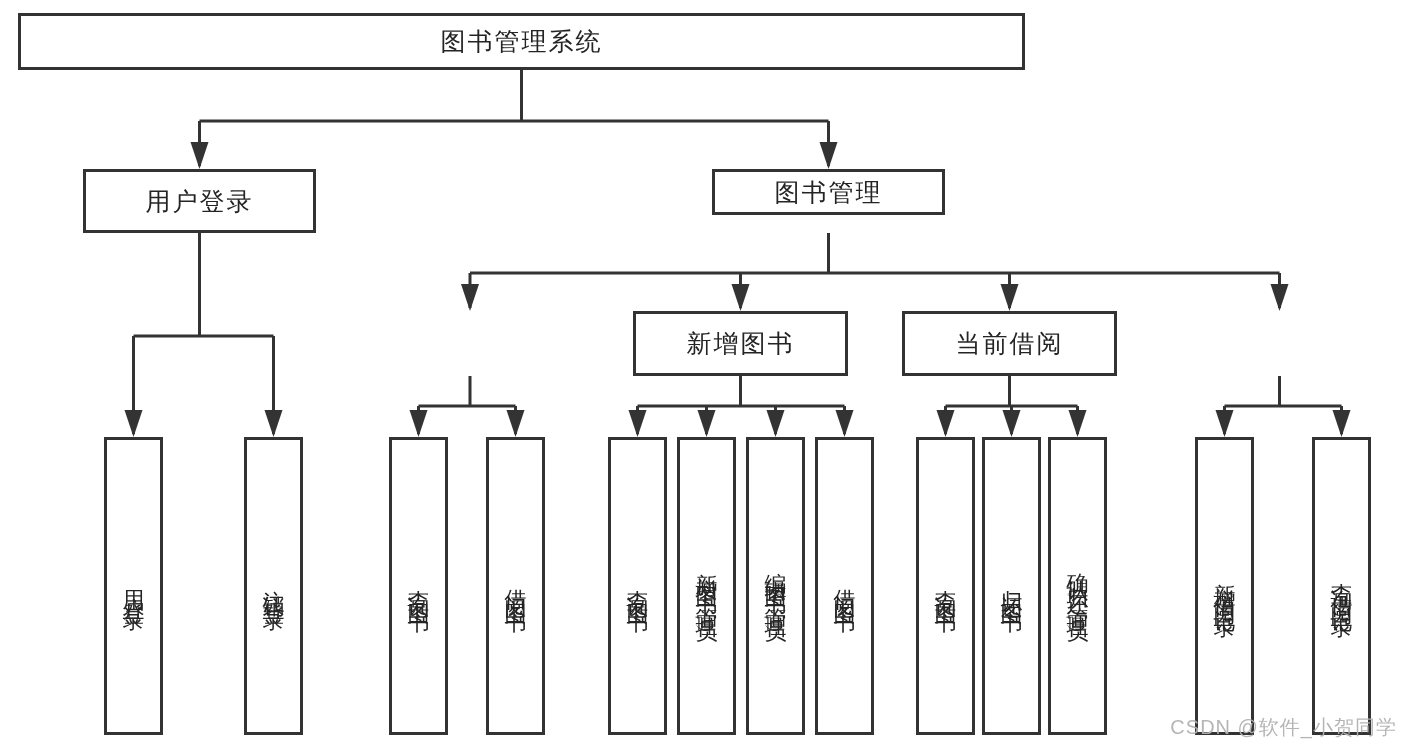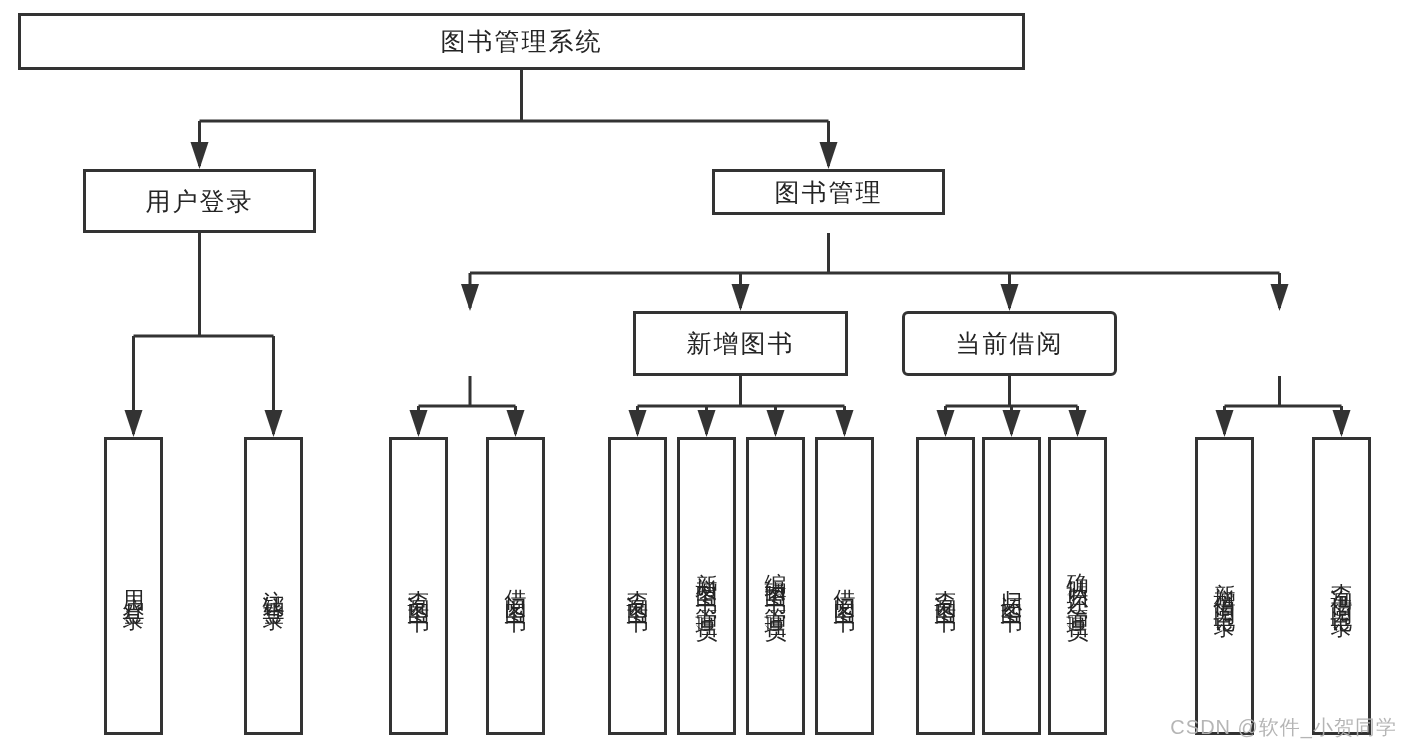--- a/index.html
+++ b/index.html
@@ -105,21 +105,21 @@
   <div class="hnode" style="left:83px; top:169px; width:233px; height:64px;">
     <span>用户登录</span>
   </div>
   <div class="hnode" style="left:712px; top:169px; width:233px; height:46px;">
     <span>图书管理</span>
   </div>
 
   <div class="hnode" style="left:633px; top:311px; width:215px; height:65px;">
     <span>新增图书</span>
   </div>
-  <div class="hnode" style="left:902px; top:311px; width:215px; height:65px;border-radius:6px;">
+  <div class="hnode" style="left:902px; top:311px; width:215px; height:65px;">
     <span>当前借阅</span>
   </div>
 
   <div class="vnode" style="left:104px;">
     <span>用户登录</span>
   </div>
   <div class="vnode" style="left:244px;">
     <span>注销登录</span>
   </div>
 

